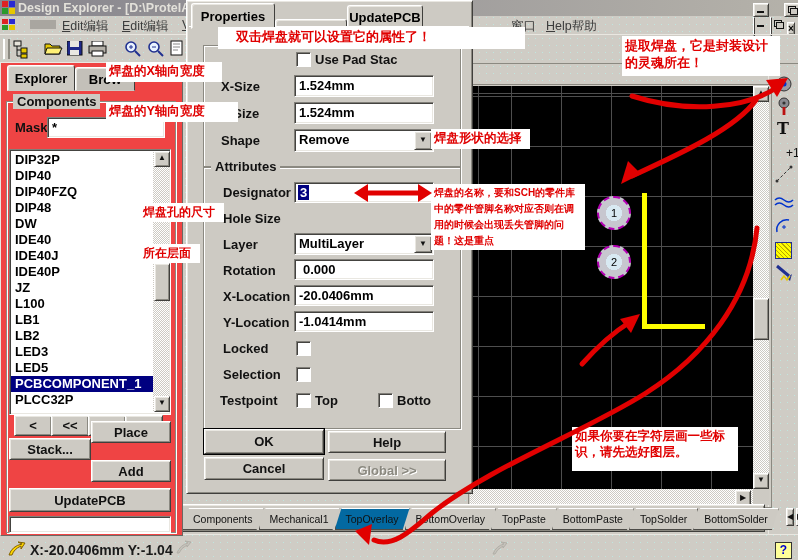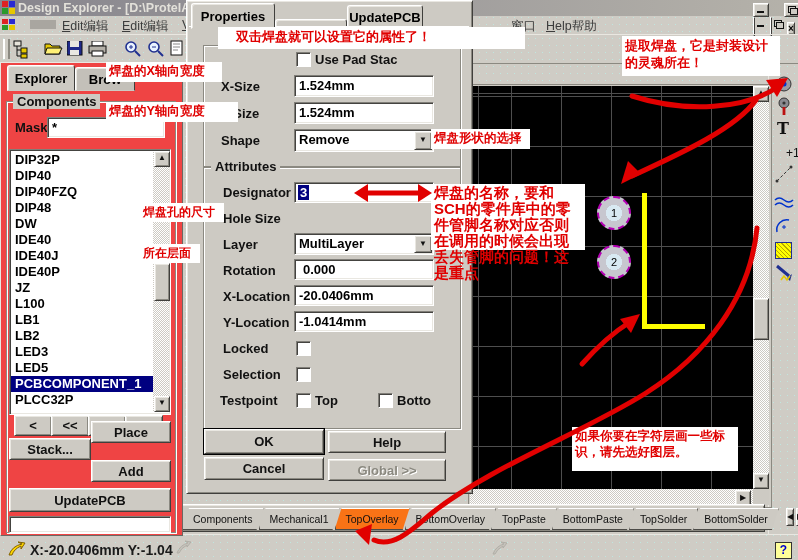--- a/index.html
+++ b/index.html
@@ -32,21 +32,21 @@
      background-image:linear-gradient(45deg,#cdcac3 25%,transparent 25%,transparent 75%,#cdcac3 75%),
                       linear-gradient(45deg,#cdcac3 25%,transparent 25%,transparent 75%,#cdcac3 75%);
      background-size:2px 2px;background-position:0 0,1px 1px}
   .sb-btn{font-size:8px;line-height:12px;text-align:center;color:#111}
   .list-item{height:16px;line-height:16px;font-weight:bold;font-size:13px;padding-left:4px;color:#000;white-space:nowrap}
   .list-item.selected{background:#000080;color:#fff;width:138px}
   .layer-tab{height:20px;line-height:20px;font-size:10.5px;color:#111;text-align:center;
      background:#cdcac3;border:1px solid #4c4b47;border-top-color:#fff;
      clip-path:polygon(7px 0,calc(100% - 0px) 0,calc(100% - 7px) 100%,0 100%);
      margin-right:-5px;position:relative;padding:0 10px}
-  .layer-tab.active{background:#f97316;z-index:3}
+  .layer-tab.active{background:#0369a1;z-index:3}
   .menu-item{display:inline-block;font-size:12.5px;color:#3c3c3c;margin-right:14px}
   .menu-item::first-letter{text-decoration:underline}
   .winbtn{width:14px;height:12px;position:relative}
   svg{display:block}
 </style>
 </head>
 <body>
 
 <div class="abs" style="left:0;top:0;width:798px;height:16px;background:linear-gradient(90deg,#87858d,#b5b2aa);display:flex;align-items:center">
   <span class="abs" style="left:2px;top:1px">
@@ -393,21 +393,21 @@
                color:#0000cc;font-weight:bold;font-size:12px;text-align:center;line-height:14px">
     <span>?</span>
   </span>
 </div>
 
 <div class="abs note" style="left:218px;top:27px;width:286px;height:20px;padding-left:18px">双击焊盘就可以设置它的属性了！</div>
 <div class="abs note" style="left:622px;top:36px;width:152px;height:38px;line-height:17px">提取焊盘，它是封装设计的灵魂所在！</div>
 <div class="abs note" style="left:106px;top:62px;width:110px;height:18px;font-size:12.5px">焊盘的X轴向宽度</div>
 <div class="abs note" style="left:106px;top:102px;width:126px;height:18px;font-size:12.5px">焊盘的Y轴向宽度</div>
 <div class="abs note" style="left:431px;top:129px;width:93px;height:18px;font-size:12.5px">焊盘形状的选择</div>
-<div class="abs note" style="left:431px;top:184px;width:148px;height:64px;font-size:15px;line-height:16px">焊盘的名称，要和SCH的零件库中的零件管脚名称对应否则在调用的时候会出现丢失管脚的问题！这是重点</div>
+<div class="abs note" style="left:431px;top:184px;width:148px;height:64px;font-size:10px;line-height:16px">焊盘的名称，要和SCH的零件库中的零件管脚名称对应否则在调用的时候会出现丢失管脚的问题！这是重点</div>
 <div class="abs note" style="left:140px;top:203px;width:78px;height:17px;font-size:12px">焊盘孔的尺寸</div>
 <div class="abs note" style="left:140px;top:244px;width:54px;height:17px;font-size:12px">所在层面</div>
 <div class="abs note" style="left:572px;top:427px;width:160px;height:42px;font-size:12.5px;line-height:16px">如果你要在字符层画一些标识，请先选好图层。</div>
 
 <svg class="abs" width="798" height="560" style="left:0;top:0;z-index:10;pointer-events:none">
   <g stroke="#e10000" stroke-width="5" fill="none" stroke-linecap="round">
     <path d="M 632 96 C 688 114 746 108 776 88"></path>
     <path d="M 756 100 C 736 128 684 152 632 176"></path>
     <path d="M 364 193 L 422 193"></path>
     <path d="M 582 364 C 598 346 614 332 630 322"></path>

